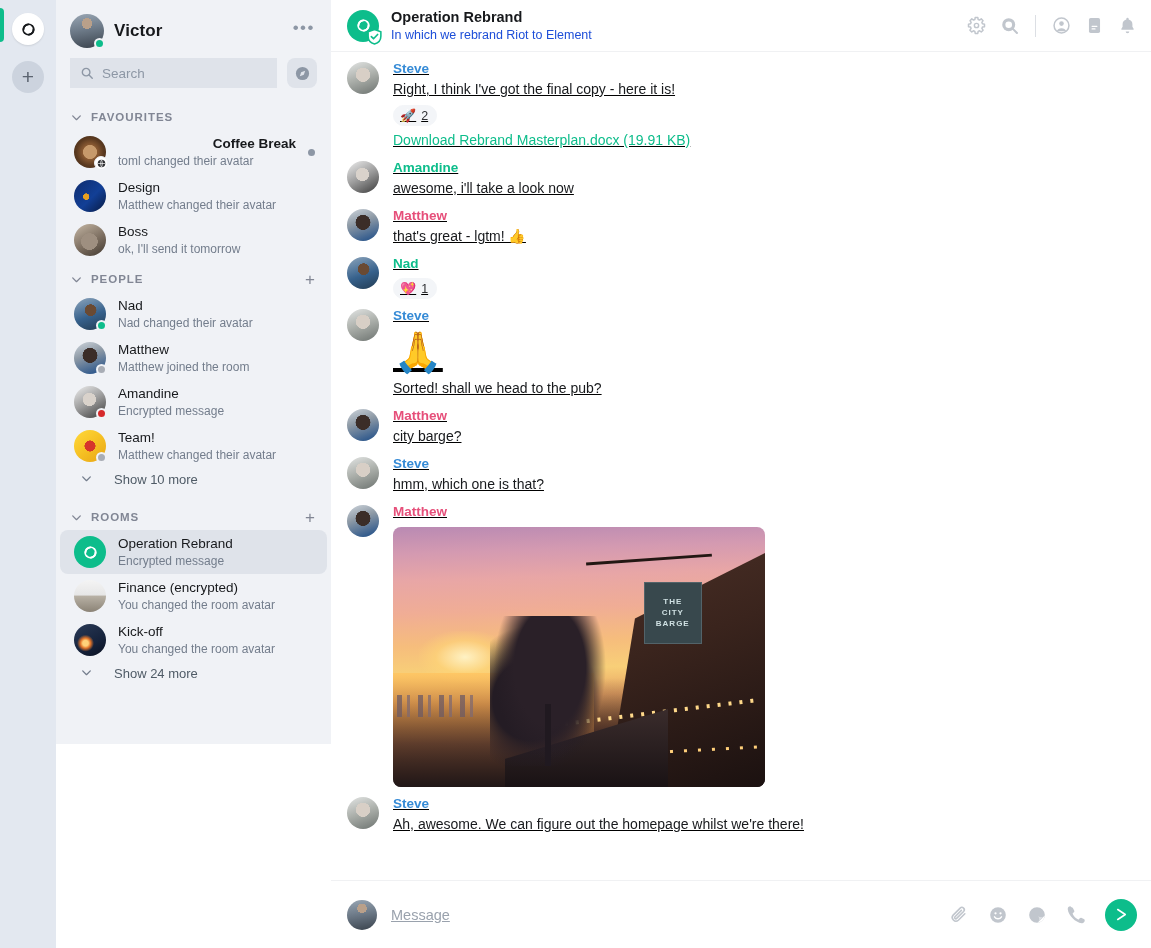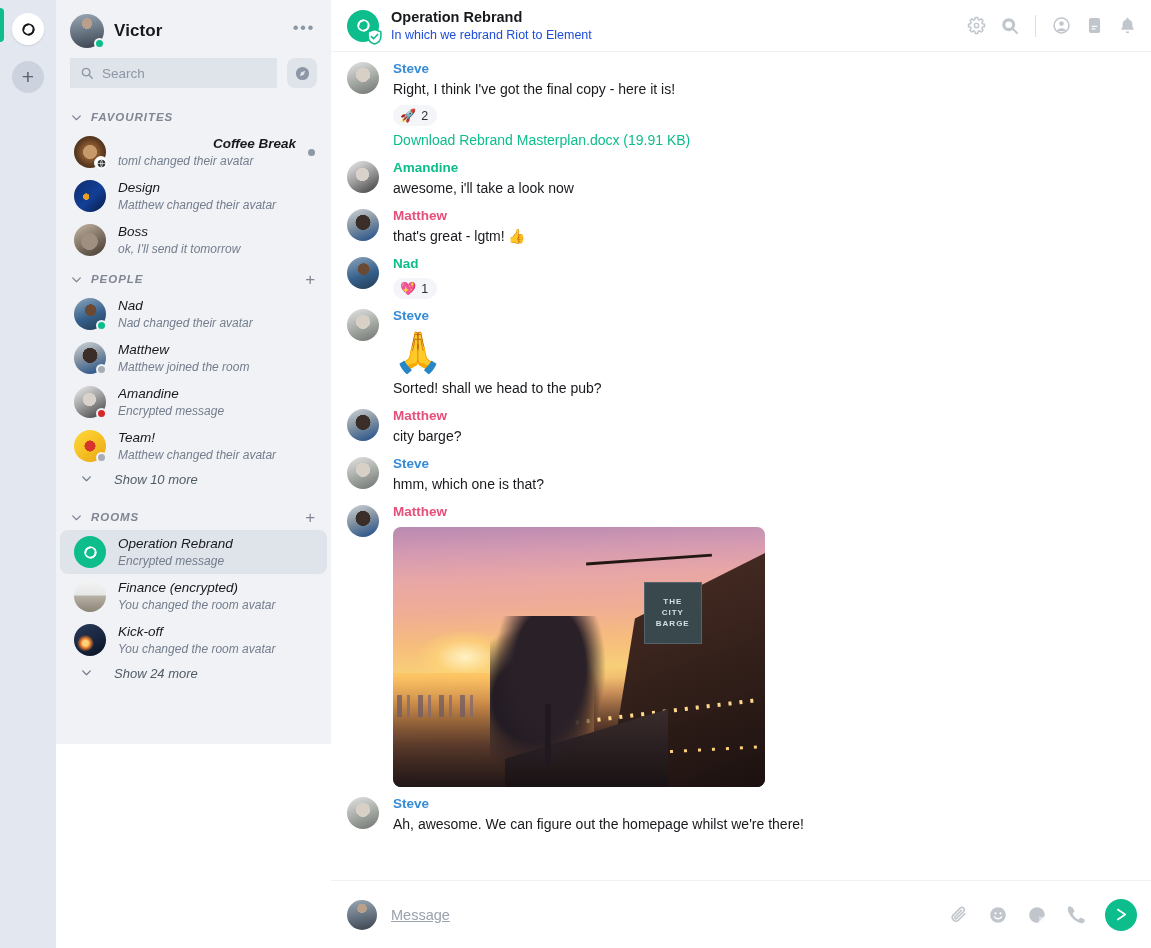--- a/index.html
+++ b/index.html
@@ -66,21 +66,21 @@
   .searchbox {
     flex: 1; height: 30px; border-radius: 0; background: #dfe3ea;
     display: flex; align-items: center; gap: 8px; padding: 0 10px;
   }
   .searchbox .ph { font-size: 13.5px; color: #8d97a5; }
   .explore-btn {
     width: 30px; height: 30px; border-radius: 8px; background: #dfe3ea;
     display: flex; align-items: center; justify-content: center;
   }
 
-  .section { padding: 0 0 2px 0; font-style: italic; }
+  .section { padding: 0 0 2px 0; }
   .section-head {
     display: flex; align-items: center; gap: 8px;
     padding: 8px 14px 6px 14px; height: 28px;
   }
   .section-title {
     flex: 1; font-size: 11.5px; font-weight: 600; letter-spacing: .95px;
     color: #818694; text-transform: uppercase;
   }
   .section-add { color: #818694; font-size: 17px; font-weight: 300; line-height: 1; padding-right: 2px; }
 
@@ -134,21 +134,21 @@
   .rh-shield {
     position: absolute; right: -4px; bottom: -3px; width: 17px; height: 17px;
   }
   .rh-text { flex: 1; min-width: 0; }
   .rh-title { font-size: 14.5px; font-weight: 600; color: #17191c; line-height: 18px; }
   .rh-topic { font-size: 12.5px; color: #1d4ed8; line-height: 16px; margin-top: 1px; }
   .rh-icons { display: flex; align-items: center; gap: 14px; color: #c1c6cd; }
   .rh-divider { width: 1px; height: 22px; background: #dcdfe4; margin: 0 2px; }
 
   .timeline { flex: 1; overflow: hidden; padding: 4px 0 6px 0; position: relative; }
-  .ev { display: flex; gap: 14px; padding: 4px 16px 4px 16px; align-items: flex-start; }
+  .ev { display: flex; gap: 14px; padding: 4px 16px 4px 16px; align-items: flex-start; text-decoration: underline; }
   .ev-avatar { width: 32px; height: 32px; flex: 0 0 32px; border-radius: 50%; margin-top: 2px; }
   .ev-body { flex: 1; min-width: 0; }
   .ev-sender { font-size: 13.5px; font-weight: 700; line-height: 18px; }
   .ev-line { font-size: 14px; color: #17191c; line-height: 21px; margin-top: 1px; }
   .ev-line.big-emoji { font-size: 40px; line-height: 50px; margin-top: 2px; }
   .ev-file { font-size: 14px; color: #0dbd8b; line-height: 22px; margin-top: 3px; }
   .reactions { display: flex; gap: 6px; margin-top: 5px; }
   .reaction {
     display: inline-flex; align-items: center; gap: 5px;
     background: #f3f5f8; border: 1px solid #f3f5f8; border-radius: 11px;

